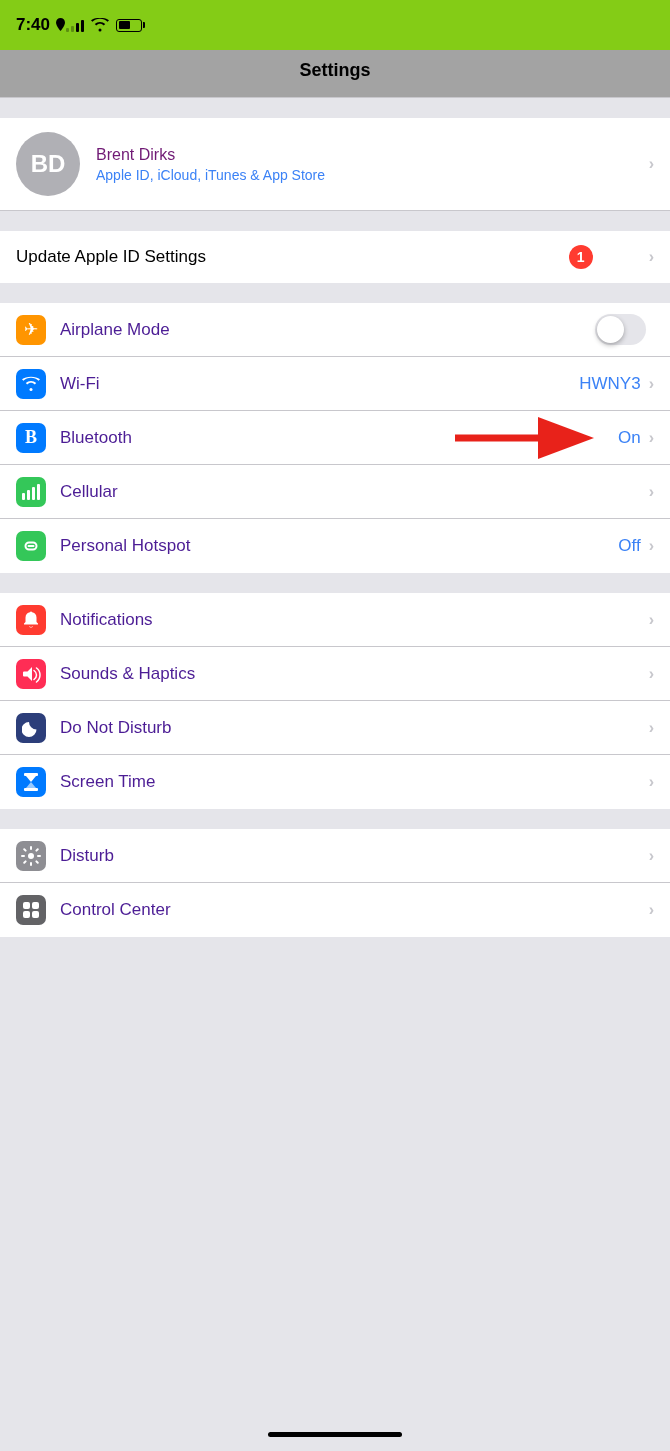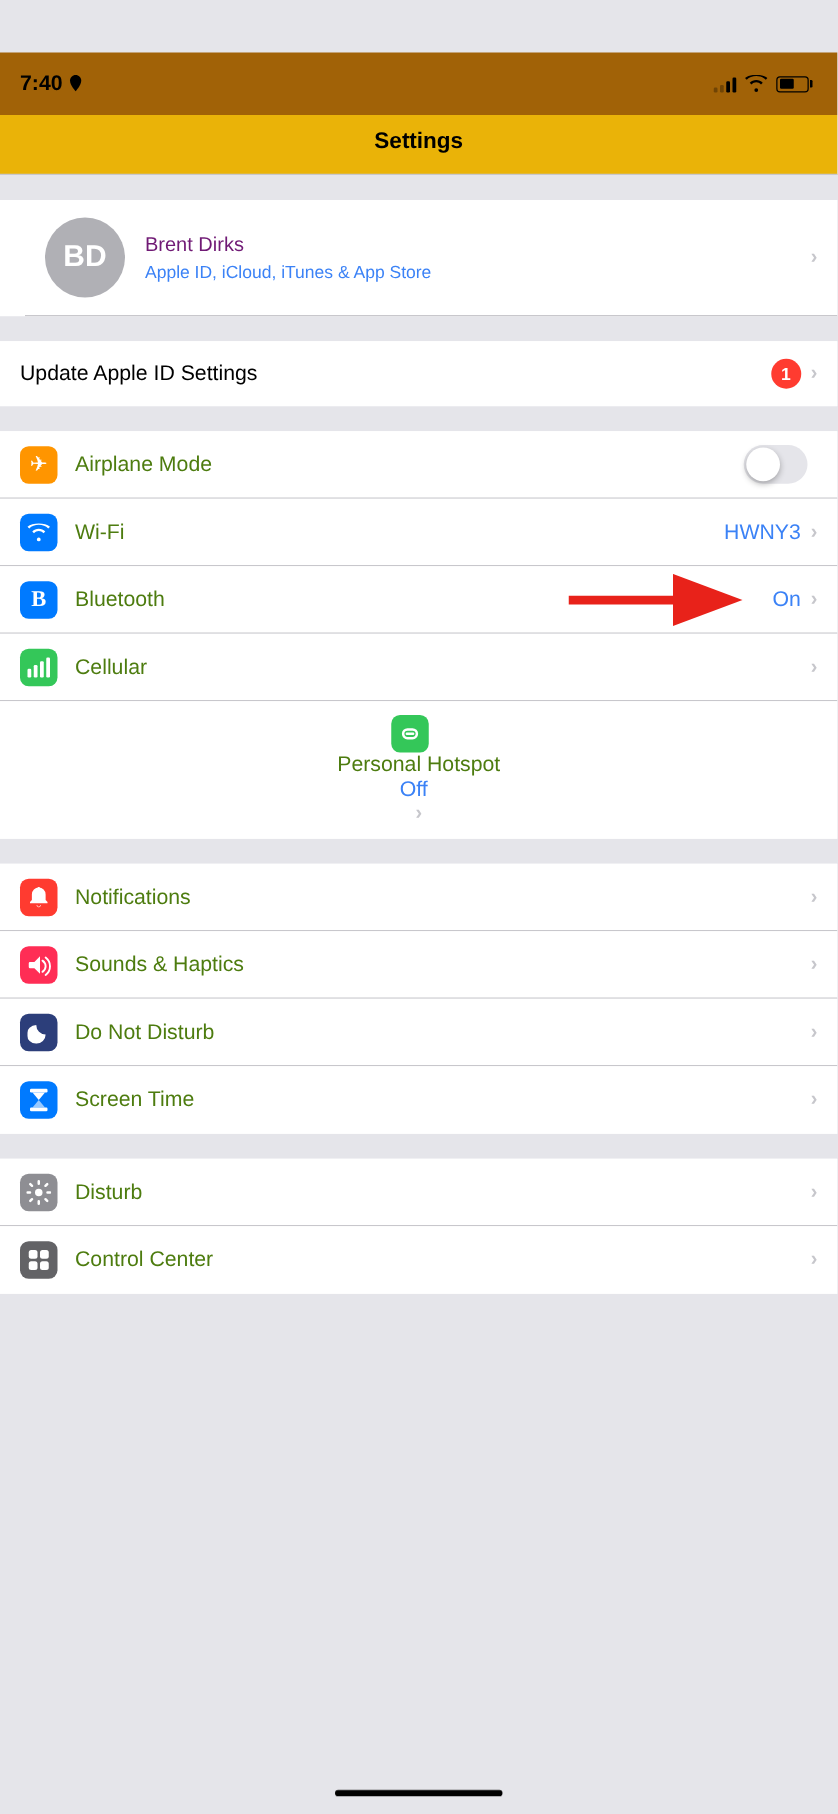--- a/index.html
+++ b/index.html
@@ -8,27 +8,26 @@
     body {
       width: 670px;
       min-height: 1451px;
       background: #e5e5ea;
       font-family: -apple-system, 'SF Pro Text', 'Helvetica Neue', Arial, sans-serif;
       color: #000;
     }
 
     
     .status-bar {
-      background: #a16207;
+      background: #84cc16;
       height: 50px;
       display: flex;
       align-items: center;
-      justify-content: space-between;
+      justify-content: flex-start;
       padding: 0 20px 0 16px;
-      margin-top: 42px;
     }
     .status-time {
       font-size: 17px;
       font-weight: 600;
       display: flex;
       align-items: center;
       gap: 5px;
     }
     .status-icons {
       display: flex;
@@ -42,21 +41,21 @@
       height: 14px;
     }
     .signal-bar {
       width: 3px;
       background: #000;
       border-radius: 1px;
     }
 
     
     .nav-header {
-      background: #eab308;
+      background: #a3a3a3;
       text-align: center;
       padding: 10px 20px 16px;
       border-bottom: 1px solid #c8c7cc;
     }
     .nav-title {
       font-size: 18px;
       font-weight: 700;
     }
 
     .list-section {
@@ -86,21 +85,21 @@
       align-items: center;
       justify-content: center;
       margin-right: 14px;
       flex-shrink: 0;
       font-size: 16px;
       color: #fff;
     }
 
     .list-item-label {
       font-size: 17px;
-      color: #4d7c0f;
+      color: #4c1d95;
       flex: 1;
     }
 
     .list-item-value {
       font-size: 17px;
       color: #3b82f6;
       margin-right: 8px;
     }
 
     .chevron {
@@ -279,34 +278,34 @@
   </div>
 </div>
 
 <div class="nav-header">
   <span class="nav-title">Settings</span>
 </div>
 
 <div class="section-gap"></div>
 
 <div class="profile-section">
-  <div class="profile-item list-item" style="border-bottom:0.5px solid #c8c7cc;margin-left:20px;">
+  <div class="profile-item list-item" style="border-bottom:0.5px solid #c8c7cc;">
     <div class="avatar">
       <span>BD</span>
     </div>
     <div class="profile-info">
       <div class="profile-name">Brent Dirks</div>
       <div class="profile-subtitle">Apple ID, iCloud, iTunes &amp; App Store</div>
     </div>
     <span class="chevron">›</span>
   </div>
 </div>
 
 <div class="update-section">
-  <div class="update-item list-item" style="border-bottom:none;">
+  <div class="update-item list-item" style="border-bottom:none;gap:48px;">
     <span class="update-label">Update Apple ID Settings</span>
     <div class="badge">1</div>
     <span class="chevron">›</span>
   </div>
 </div>
 
 <div class="section-gap"></div>
 
 <div class="list-section">
 
@@ -361,21 +360,21 @@
         <rect x="1" y="10" width="3" height="7" rx="1" fill="#fff"></rect>
         <rect x="6" y="7" width="3" height="10" rx="1" fill="#fff"></rect>
         <rect x="11" y="4" width="3" height="13" rx="1" fill="#fff"></rect>
         <rect x="16" y="1" width="3" height="16" rx="1" fill="#fff"></rect>
       </svg>
     </div>
     <span class="list-item-label">Cellular</span>
     <span class="chevron">›</span>
   </div>
 
-  <div class="list-item" style="border-bottom:none;flex-direction:column;">
+  <div class="list-item" style="border-bottom:none;">
     <div class="list-item-icon icon-green2">
 
       <svg width="20" height="20" viewBox="0 0 20 20" fill="none">
         <path d="M8 14.5a4.5 4.5 0 01-4.5-4.5A4.5 4.5 0 018 5.5h2v2H8A2.5 2.5 0 005.5 10 2.5 2.5 0 008 12.5h2v2H8z" fill="#fff"></path>
         <path d="M12 5.5a4.5 4.5 0 014.5 4.5A4.5 4.5 0 0112 14.5h-2v-2h2A2.5 2.5 0 0014.5 10 2.5 2.5 0 0012 7.5h-2v-2h2z" fill="#fff"></path>
         <rect x="6.5" y="9" width="7" height="2" rx="1" fill="#fff"></rect>
       </svg>
     </div>
     <span class="list-item-label">Personal Hotspot</span>
     <span class="list-item-value">Off</span>

